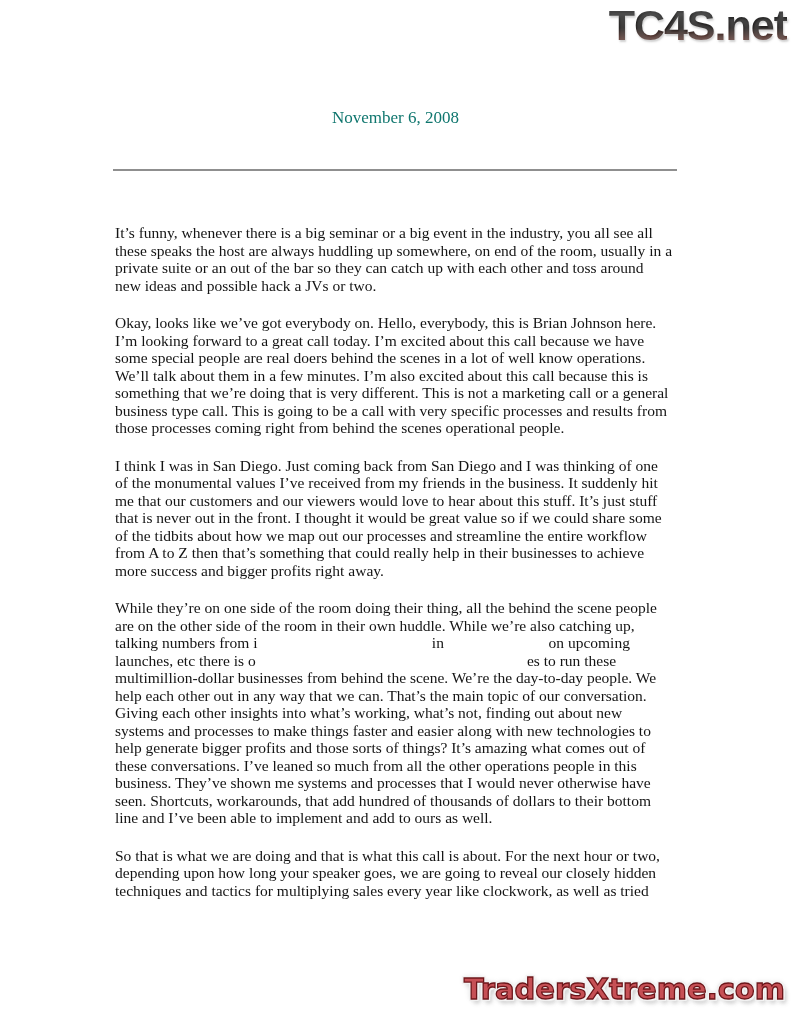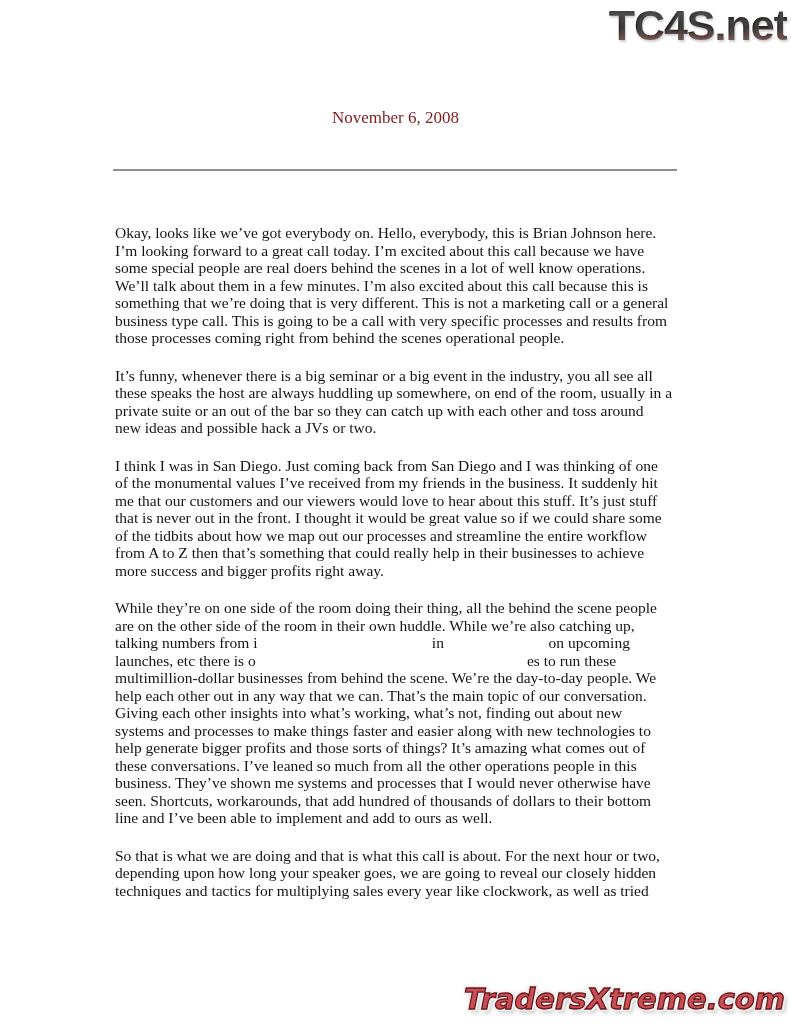--- a/index.html
+++ b/index.html
@@ -31,21 +31,21 @@
   }
 
   
   .doc-date {
     position: absolute;
     top: 108px;
     left: 0;
     width: 100%;
     text-align: center;
     font-size: 17px;
-    color: #7f1d1d;
+    color: #0f766e;
   }
 
   
   .divider {
     position: absolute;
     top: 169px;
     left: 113px;
     width: 564px;
     height: 0;
     border-top: 2px solid #8f8f8f;
@@ -83,59 +83,58 @@
       -3px  0   0 #ffffff,  3px  0   0 #ffffff,
        0   -3px 0 #ffffff,  0    3px 0 #ffffff,
        0    0   6px #ffffff, 0 0 6px #ffffff,
        4px  5px 6px rgba(60,60,60,0.45);
     transform: scaleY(1.02);
   }
 
   
   .footer-logo {
     position: absolute;
-    bottom: 8px;
+    bottom: 18px;
     right: 6px;
     font-family: "DejaVu Sans", sans-serif;
     font-weight: 700;
     font-size: 29px;
     letter-spacing: 0px;
     color: #c65055;
     -webkit-text-stroke: 1.3px #6b1418;
     text-shadow:
       -2px -2px 0 #f2f2f2,  2px -2px 0 #f2f2f2,
       -2px  2px 0 #f2f2f2,  2px  2px 0 #f2f2f2,
        0    0   5px #e8e8e8, 0 0 7px #dddddd,
        3px  4px 4px rgba(100,100,100,0.4);
-    font-style: italic;
   }
 </style>
 </head>
 <body>
 
 <div class="page">
 
   <div class="top-logo">TC4S.net</div>
 
   <div class="doc-date">November 6, 2008</div>
 
   <div class="divider"></div>
 
   <div class="doc-body">
+      <p class="para">It’s funny, whenever there is a big seminar or a big event in the industry, you all see all
+these speaks the host are always huddling up somewhere, on end of the room, usually in a
+private suite or an out of the bar so they can catch up with each other and toss around
+new ideas and possible hack a JVs or two.</p>
       <p class="para">Okay, looks like we’ve got everybody on. Hello, everybody, this is Brian Johnson here.
 I’m looking forward to a great call today. I’m excited about this call because we have
 some special people are real doers behind the scenes in a lot of well know operations.
 We’ll talk about them in a few minutes. I’m also excited about this call because this is
 something that we’re doing that is very different. This is not a marketing call or a general
 business type call. This is going to be a call with very specific processes and results from
 those processes coming right from behind the scenes operational people.</p>
-      <p class="para">It’s funny, whenever there is a big seminar or a big event in the industry, you all see all
-these speaks the host are always huddling up somewhere, on end of the room, usually in a
-private suite or an out of the bar so they can catch up with each other and toss around
-new ideas and possible hack a JVs or two.</p>
       <p class="para">I think I was in San Diego. Just coming back from San Diego and I was thinking of one
 of the monumental values I’ve received from my friends in the business. It suddenly hit
 me that our customers and our viewers would love to hear about this stuff. It’s just stuff
 that is never out in the front. I thought it would be great value so if we could share some
 of the tidbits about how we map out our processes and streamline the entire workflow
 from A to Z then that’s something that could really help in their businesses to achieve
 more success and bigger profits right away.</p>
       <p class="para">While they’re on one side of the room doing their thing, all the behind the scene people
 are on the other side of the room in their own huddle. While we’re also catching up,
 talking numbers from i                                             in                           on upcoming

